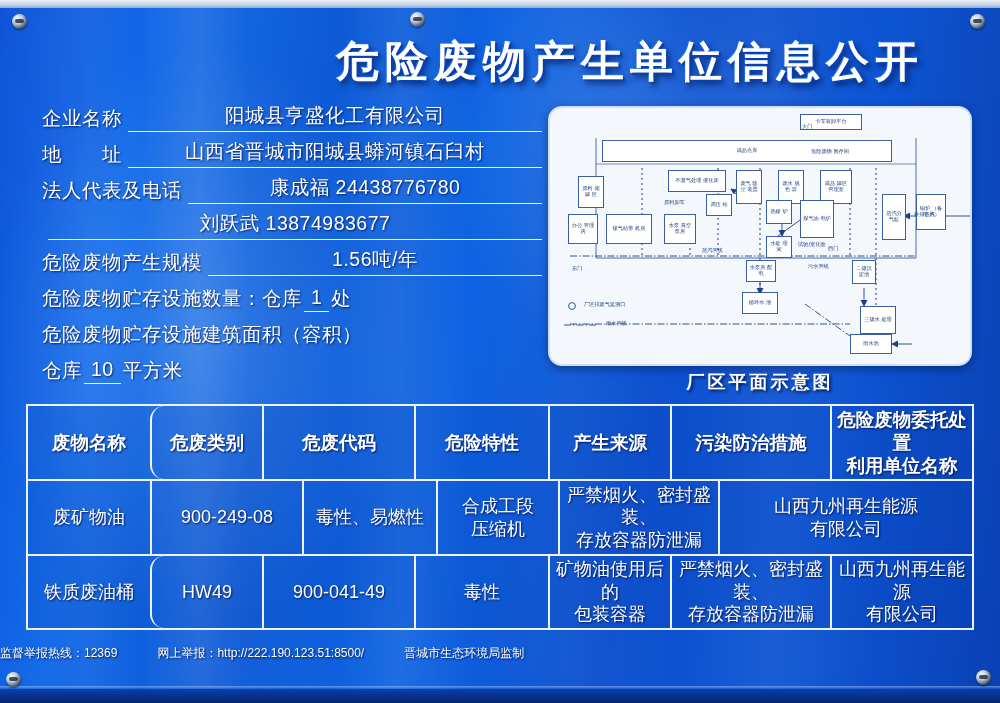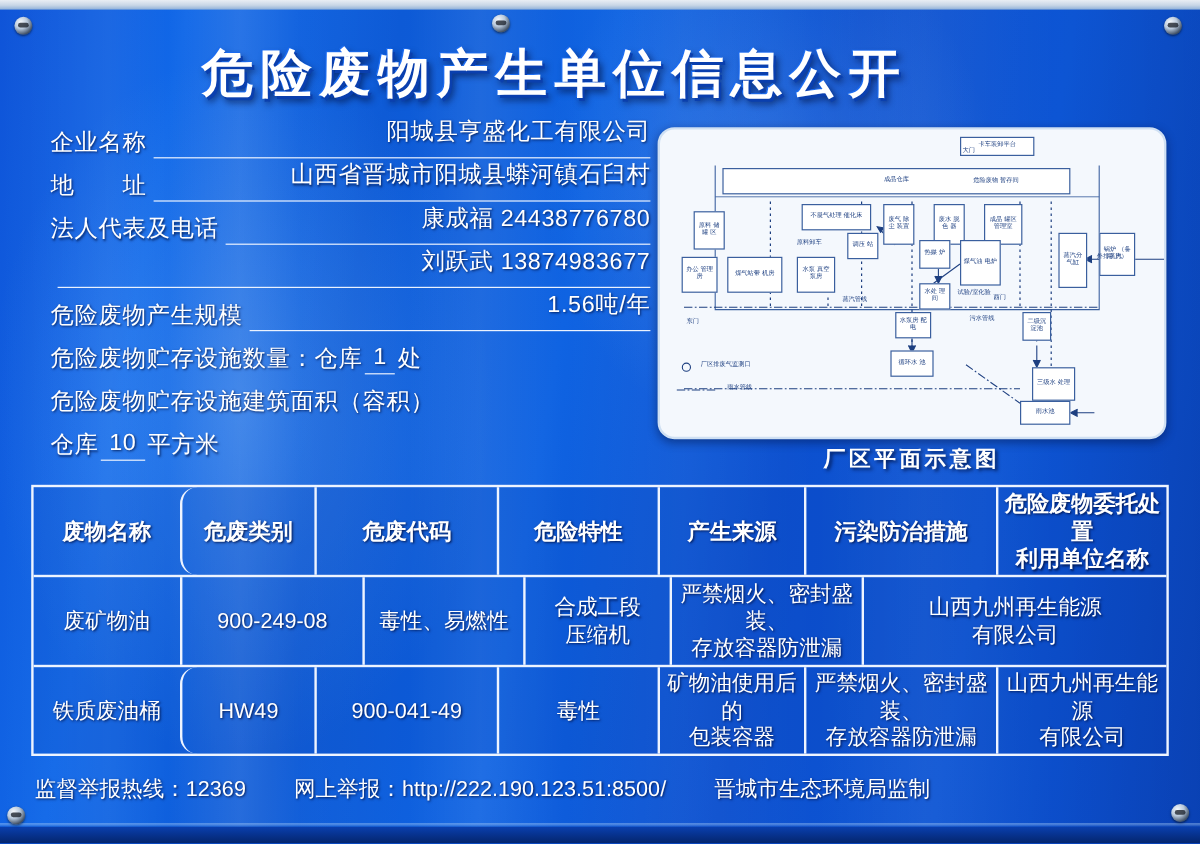--- a/index.html
+++ b/index.html
@@ -60,21 +60,21 @@
   }
   .bolt::after {
     content: ""; position: absolute; left: 3px; top: 5px;
     width: 9px; height: 4px; border-radius: 2px;
     background: rgba(20,25,35,0.75);
   }
 
   
   #title {
     position: absolute; left: 0; top: 33px; width: 924px;
-    text-align: center;
+    text-align: right;
     font-size: 43px; font-weight: bold; letter-spacing: 6px;
     color: #ffffff;
     text-shadow:
       2px 2px 0 #0a3fae, -1px -1px 0 #1b6bf0,
       3px 4px 6px rgba(0,16,60,0.75);
     font-family: "DejaVu Sans", "Liberation Sans", sans-serif;
   }
 
   
   #info {
@@ -88,22 +88,22 @@
     font-size: 19.5px;
     letter-spacing: 0.5px;
     text-shadow: 1px 1px 2px rgba(0,20,70,0.85);
     white-space: nowrap;
   }
   .lbl { flex: none; }
   .fill {
     flex: 1 1 auto;
     position: relative;
     border-bottom: 1.6px solid #eaf2ff;
-    text-align: right;
-    padding-bottom: 8px;
+    text-align: center;
+    padding-bottom: 2px;
     margin-left: 6px;
   }
   .inline-underline {
     border-bottom: 1.6px solid #eaf2ff;
     padding: 0 7px 2px 7px;
     margin: 0 2px;
   }
 
   
   #diagram-wrap {
@@ -172,24 +172,24 @@
   .c1 { flex: 0 0 112px; border-radius: 14px; }
   .c2 { flex: 0 0 152px; }
   .c3 { flex: 0 0 134px; }
   .c4 { flex: 0 0 122px; }
   .c5 { flex: 0 0 160px; }
   .c6 { flex: 1 1 auto; }
 
   
   #footer {
     position: absolute; left: 0; top: 645px; width: 804px;
-    display: flex; justify-content: center; align-items: center;
+    display: flex; align-items: center;
     gap: 40px;
     color: #ffffff;
-    font-size: 18px;
+    font-size: 12px;
     text-shadow: 1px 1px 2px rgba(0,18,70,0.9);
     white-space: nowrap;
   }
 </style>
 </head>
 <body>
 
 <div id="board">
 
   <div class="edge-top"></div>

